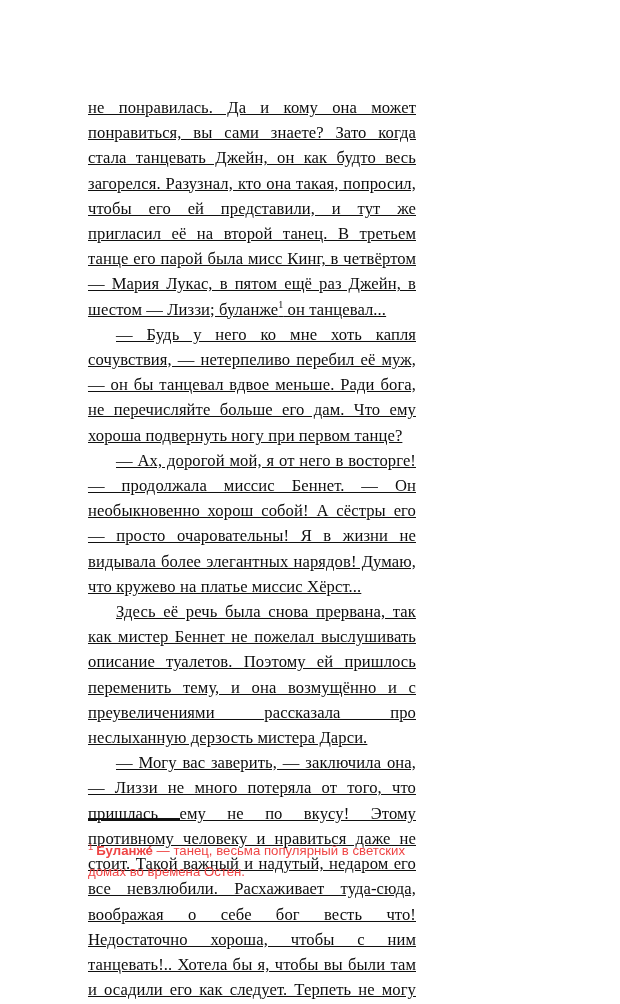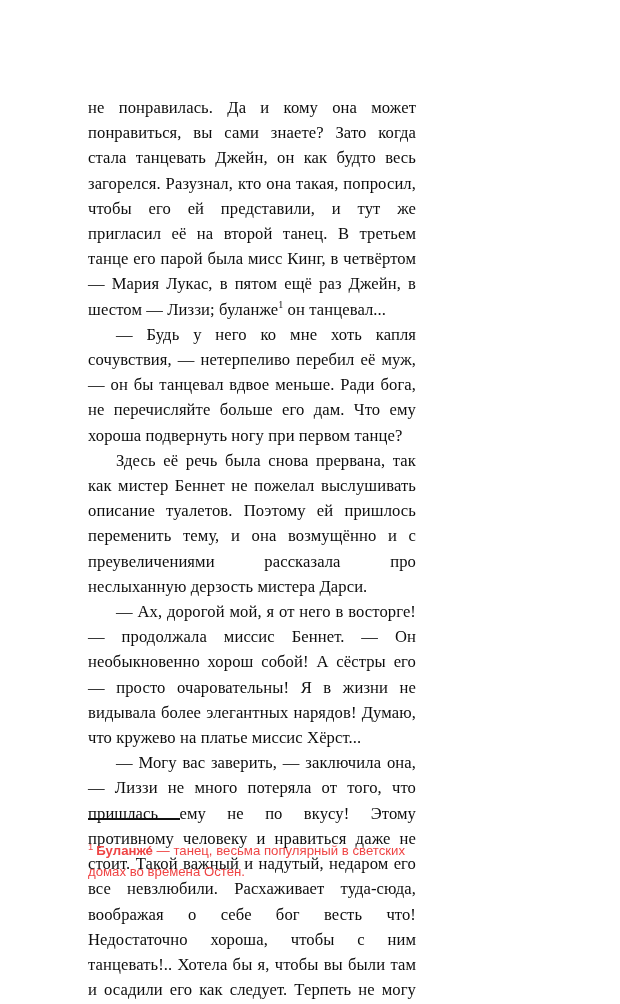--- a/index.html
+++ b/index.html
@@ -13,20 +13,21 @@
     font-family: "Liberation Serif", serif;
     color: #111111;
     overflow: hidden;
   }
   .page {
     position: relative;
     width: 504px;
     height: 1004px;
     box-sizing: border-box;
     padding: 95px 88px 0 88px;
+    text-decoration: underline;
   }
   .body-text {
     font-family: "Liberation Serif", serif;
     font-size: 16.6px;
     line-height: 25.2px;
     text-align: justify;
     text-justify: inter-word;
     color: #0d0d0d;
     letter-spacing: 0.1px;
   }
@@ -71,22 +72,22 @@
   }
 </style>
 </head>
 <body>
 
 <div class="page">
 
   <div class="body-text">
     <p class="no-indent"><span>не понравилась. Да и кому она может понравиться, вы сами знаете? Зато когда стала танцевать Джейн, он как будто весь загорелся. Разузнал, кто она такая, попросил, чтобы его ей представили, и тут же пригласил её на второй танец. В третьем танце его парой была мисс Кинг, в четвёртом — Мария Лукас, в пятом ещё раз Джейн, в шестом — Лиззи; буланже</span><sup class="fn-ref">1</sup><span> он танцевал...</span></p>
     <p>— Будь у него ко мне хоть капля сочувствия, — нетерпеливо перебил её муж, — он бы танцевал вдвое меньше. Ради бога, не перечисляйте больше его дам. Что ему хороша подвернуть ногу при первом танце?</p>
+    <p>— Ах, дорогой мой, я от него в восторге! — продолжала миссис Беннет. — Он необыкновенно хорош собой! А сёстры его — просто очаровательны! Я в жизни не видывала более элегантных нарядов! Думаю, что кружево на платье миссис Хёрст...</p>
     <p>Здесь её речь была снова прервана, так как мистер Беннет не пожелал выслушивать описание туалетов. Поэтому ей пришлось переменить тему, и она возмущённо и с преувеличениями рассказала про неслыханную дерзость мистера Дарси.</p>
-    <p>— Ах, дорогой мой, я от него в восторге! — продолжала миссис Беннет. — Он необыкновенно хорош собой! А сёстры его — просто очаровательны! Я в жизни не видывала более элегантных нарядов! Думаю, что кружево на платье миссис Хёрст...</p>
     <p>— Могу вас заверить, — заключила она, — Лиззи не много потеряла от того, что пришлась ему не по вкусу! Этому противному человеку и нравиться даже не стоит. Такой важный и надутый, недаром его все невзлюбили. Расхаживает туда-сюда, воображая о себе бог весть что! Недостаточно хороша, чтобы с ним танцевать!.. Хотела бы я, чтобы вы были там и осадили его как следует. Терпеть не могу этого человека!</p>
   </div>
 
   <div class="footnote-area">
     <div class="footnote-rule"></div>
     <div class="footnote"><sup>1</sup><span class="fn-term">Буланже́</span><span> — танец, весьма популярный в светских домах во времена Остен.</span></div>
   </div>
 
 </div>
 

